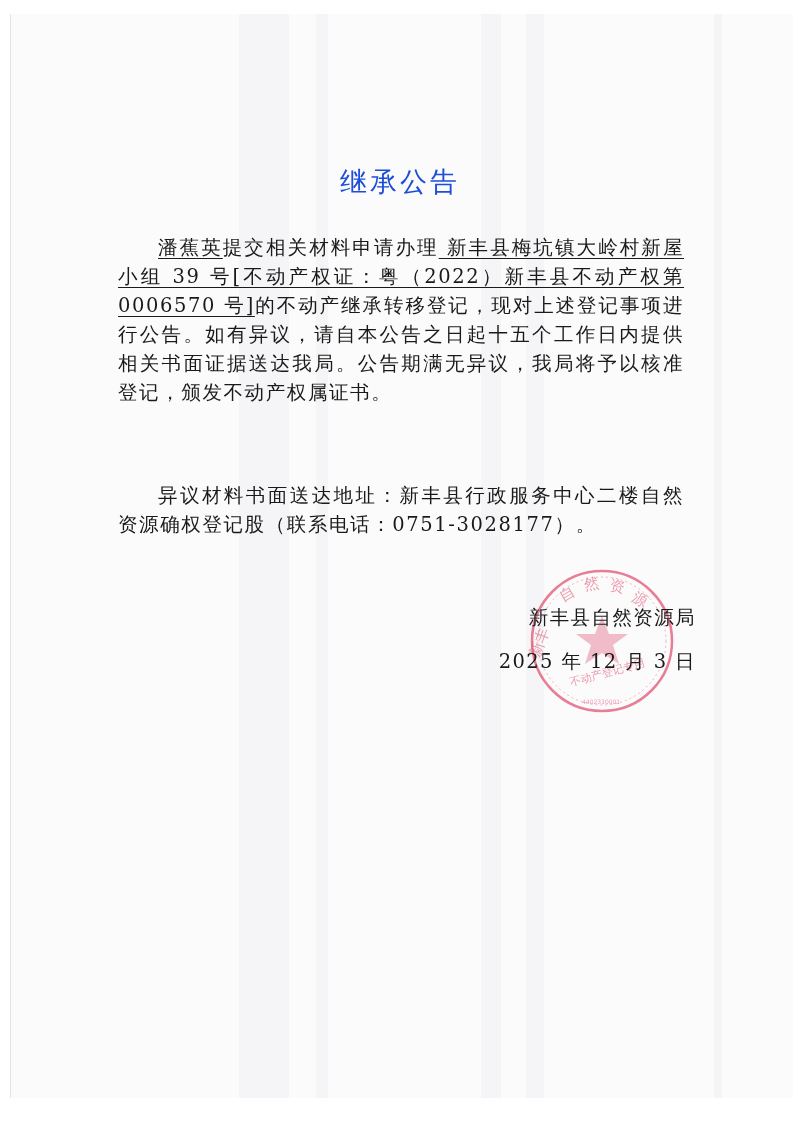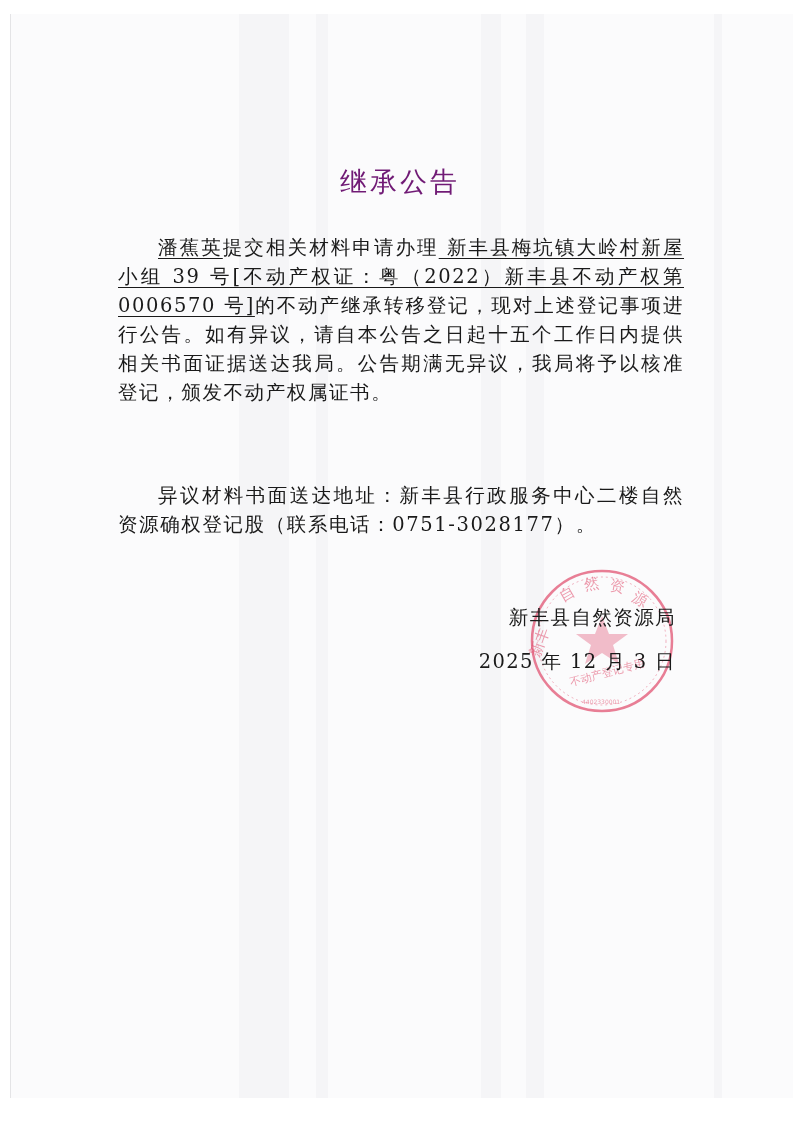--- a/index.html
+++ b/index.html
@@ -3,27 +3,27 @@
 <meta charset="utf-8">
 <style>
   html, body { margin: 0; padding: 0; background: #ffffff; }
   body { width: 800px; height: 1125px; position: relative; overflow: hidden;
          font-family: "DejaVu Serif", "Liberation Serif", serif; color: #1a1a1a; }
   .scan-area { position: absolute; left: 10px; top: 14px; width: 782px; height: 1084px;
                background: #fbfbfc; border-left: 1px solid #e4e4e6; }
   .scan-band { position: absolute; top: 0; bottom: 0; background: rgba(240,240,243,0.55); }
   .title { position: absolute; left: 0; width: 800px; top: 146px; text-align: center;
            font-family: "DejaVu Sans", sans-serif; font-size: 27px; letter-spacing: 3px;
-           font-weight: normal; color: #701a75; }
+           font-weight: normal; color: #1d4ed8; }
   .para { position: absolute; left: 118px; width: 566px; font-size: 19.5px; line-height: 29px;
           letter-spacing: 1.6px; text-align: justify; }
   .p1 { top: 233px; text-indent: 40px; }
   .p2 { top: 481px; text-indent: 40px; }
   .u { text-decoration: underline; text-underline-offset: 4px; text-decoration-thickness: 1px; }
-  .sign { position: absolute; right: 124px; text-align: right; font-size: 19.5px; letter-spacing: 1.4px; }
+  .sign { position: absolute; right: 104px; text-align: right; font-size: 19.5px; letter-spacing: 1.4px; }
   .org { top: 604px; }
   .date { top: 648px; }
   .stamp { position: absolute; left: 527px; top: 568px; width: 150px; height: 146px; }
 </style>
 </head>
 <body>
 
 <div class="scan-area">
   <div class="scan-band" style="left:228px;width:50px;"></div>
   <div class="scan-band" style="left:305px;width:12px;"></div>

